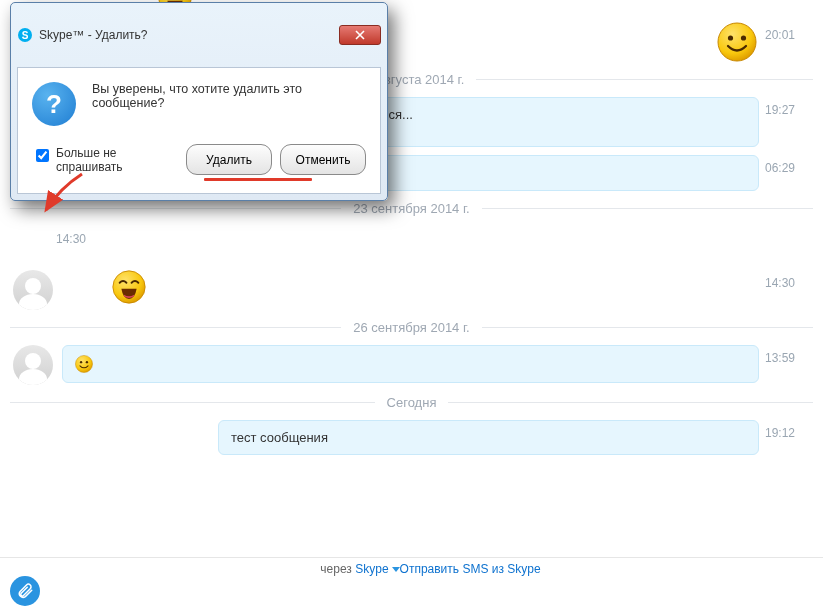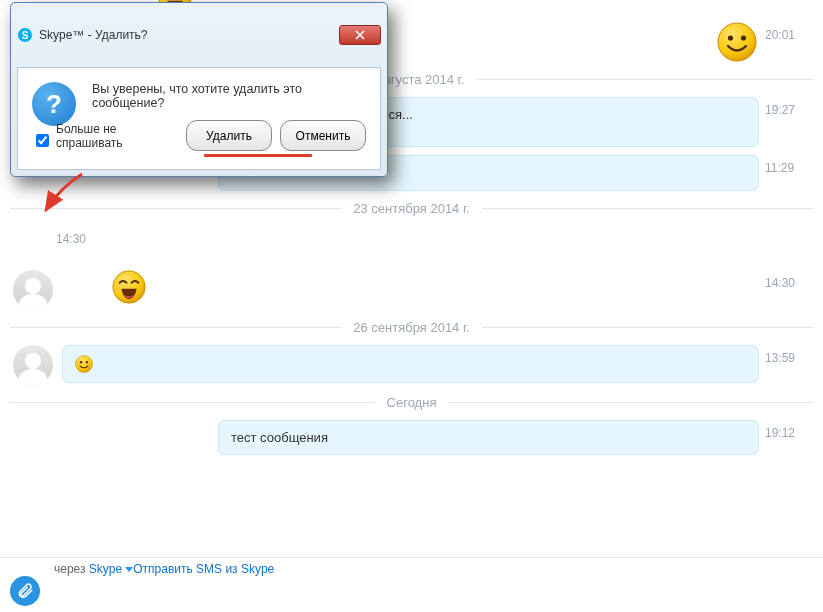--- a/index.html
+++ b/index.html
@@ -15,42 +15,42 @@
 .bubble.out{margin-left:156px}
 .date-sep{display:flex;align-items:center;color:#9fa8b3;font-size:13px;margin:10px 0}
 .date-sep::before,.date-sep::after{content:"";flex:1;border-top:1px solid #e4e7eb}
 .date-sep span{padding:0 12px}
 .emoji{display:inline-block;vertical-align:middle}
 .emoji svg{display:block}
 .emoji.big svg{width:34px;height:34px}
 .emoji.huge svg{width:40px;height:40px}
 .emoji.small svg{width:18px;height:18px}
 .footer{position:absolute;left:0;right:0;bottom:0;height:54px;background:#fff;padding:4px 12px 6px 50px;box-sizing:border-box}
-.footer-top{display:flex;justify-content:flex-start;font-size:12px;padding:0 4px 2px}
+.footer-top{display:flex;justify-content:center;font-size:12px;padding:0 4px 2px}
 .footer-top .via{color:#666}
 .footer-top a{color:#0e72cf;text-decoration:none}
 .caret-down{display:inline-block;width:0;height:0;border-left:4px solid transparent;border-right:4px solid transparent;border-top:5px solid #2a94e0;margin-left:3px;vertical-align:middle}
 .input-wrap{display:flex;align-items:center}
 .attach-btn{position:absolute;left:10px;bottom:6px;width:30px;height:30px;border-radius:50%;background:#2a94e0;display:flex;align-items:center;justify-content:center;cursor:pointer}
 .msg-input{flex:1;height:30px;border:1px solid #2a94e0;border-radius:2px;padding:0 36px 0 10px;font-size:14px;color:#8a97a5;outline:none}
 .emoji-btn{position:absolute;right:58px;bottom:11px;color:#8a97a5;cursor:pointer}
 .send-btn{width:30px;height:30px;margin-left:8px;display:flex;align-items:center;justify-content:center;color:#c6dff1;cursor:pointer}
 
 .dialog{position:absolute;left:10px;top:2px;width:376px;background:linear-gradient(#e9f3fb,#dfe9f4);border:1px solid #5a7fa8;border-radius:5px;box-shadow:6px 8px 18px rgba(0,0,0,.55);z-index:20}
 .titlebar{display:flex;align-items:center;padding:20px 6px;height:24px}
 .titlebar .app-icon svg{width:16px;height:16px;display:block}
 .titlebar .title{margin-left:6px;color:#333;font-size:12px}
 .titlebar .spacer{flex:1}
 .close-btn{width:40px;height:18px;border-radius:3px;background:linear-gradient(#e67a73,#c0392b);border:1px solid #8a2c22;display:flex;align-items:center;justify-content:center;color:#fff;font-size:11px;cursor:pointer}
 .dialog-body{margin:0 6px 6px;background:#fff;border:1px solid #b9c6d6;padding:14px 14px 12px;display:flex;gap:16px}
 .q-icon{width:44px;height:44px;border-radius:50%;background:radial-gradient(circle at 35% 30%,#59b3ef,#1f7dd2);display:flex;align-items:center;justify-content:center;color:#fff;font-size:26px;font-weight:bold;flex:0 0 44px}
 .dialog-text h3{margin:0 0 14px;font-size:15px;color:#036bb6}
-.dialog-text p{margin:0 0 10px;font-size:12.5px;color:#333}
+.dialog-text p{margin:0 0 34px;font-size:12.5px;color:#333}
 .dialog-footer{display:flex;align-items:center;gap:8px}
-.dialog-footer label{display:flex;align-items:flex-end;gap:4px;font-size:12px;color:#333;flex:1}
+.dialog-footer label{display:flex;align-items:flex-start;gap:4px;font-size:12px;color:#333;flex:1}
 .win-btn{min-width:86px;height:31px;background:linear-gradient(#fdfdfd,#e4e4e4);border:1px solid #8a8a8a;border-radius:11px;font-size:12px;cursor:pointer}
 .underline-red{height:3px;background:#e03a2a;border-radius:1px}
 .arrow-annot{position:absolute;left:40px;top:170px;z-index:25;pointer-events:none}
 </style>
 </head>
 <body>
 
 <svg width="0" height="0" style="position:absolute">
   <defs>
     <radialGradient id="yg" cx="38%" cy="30%" r="70%">
@@ -111,21 +111,21 @@
 ?</div>
     </div>
     <div class="time-col">19:27</div>
   </div>
 
   <div class="row" style="margin-top:8px">
     <div class="avatar-col"></div>
     <div class="bubble-col">
       <div class="bubble out" style="height:16px"></div>
     </div>
-    <div class="time-col">11:29</div>
+    <div class="time-col">06:29</div>
   </div>
 
   <div class="date-sep">
       <span>23 сентября 2014 г.</span>
     </div>
 
   <div class="row">
     <div class="avatar-col"></div>
     <div class="time-col">14:30</div>
   </div>

